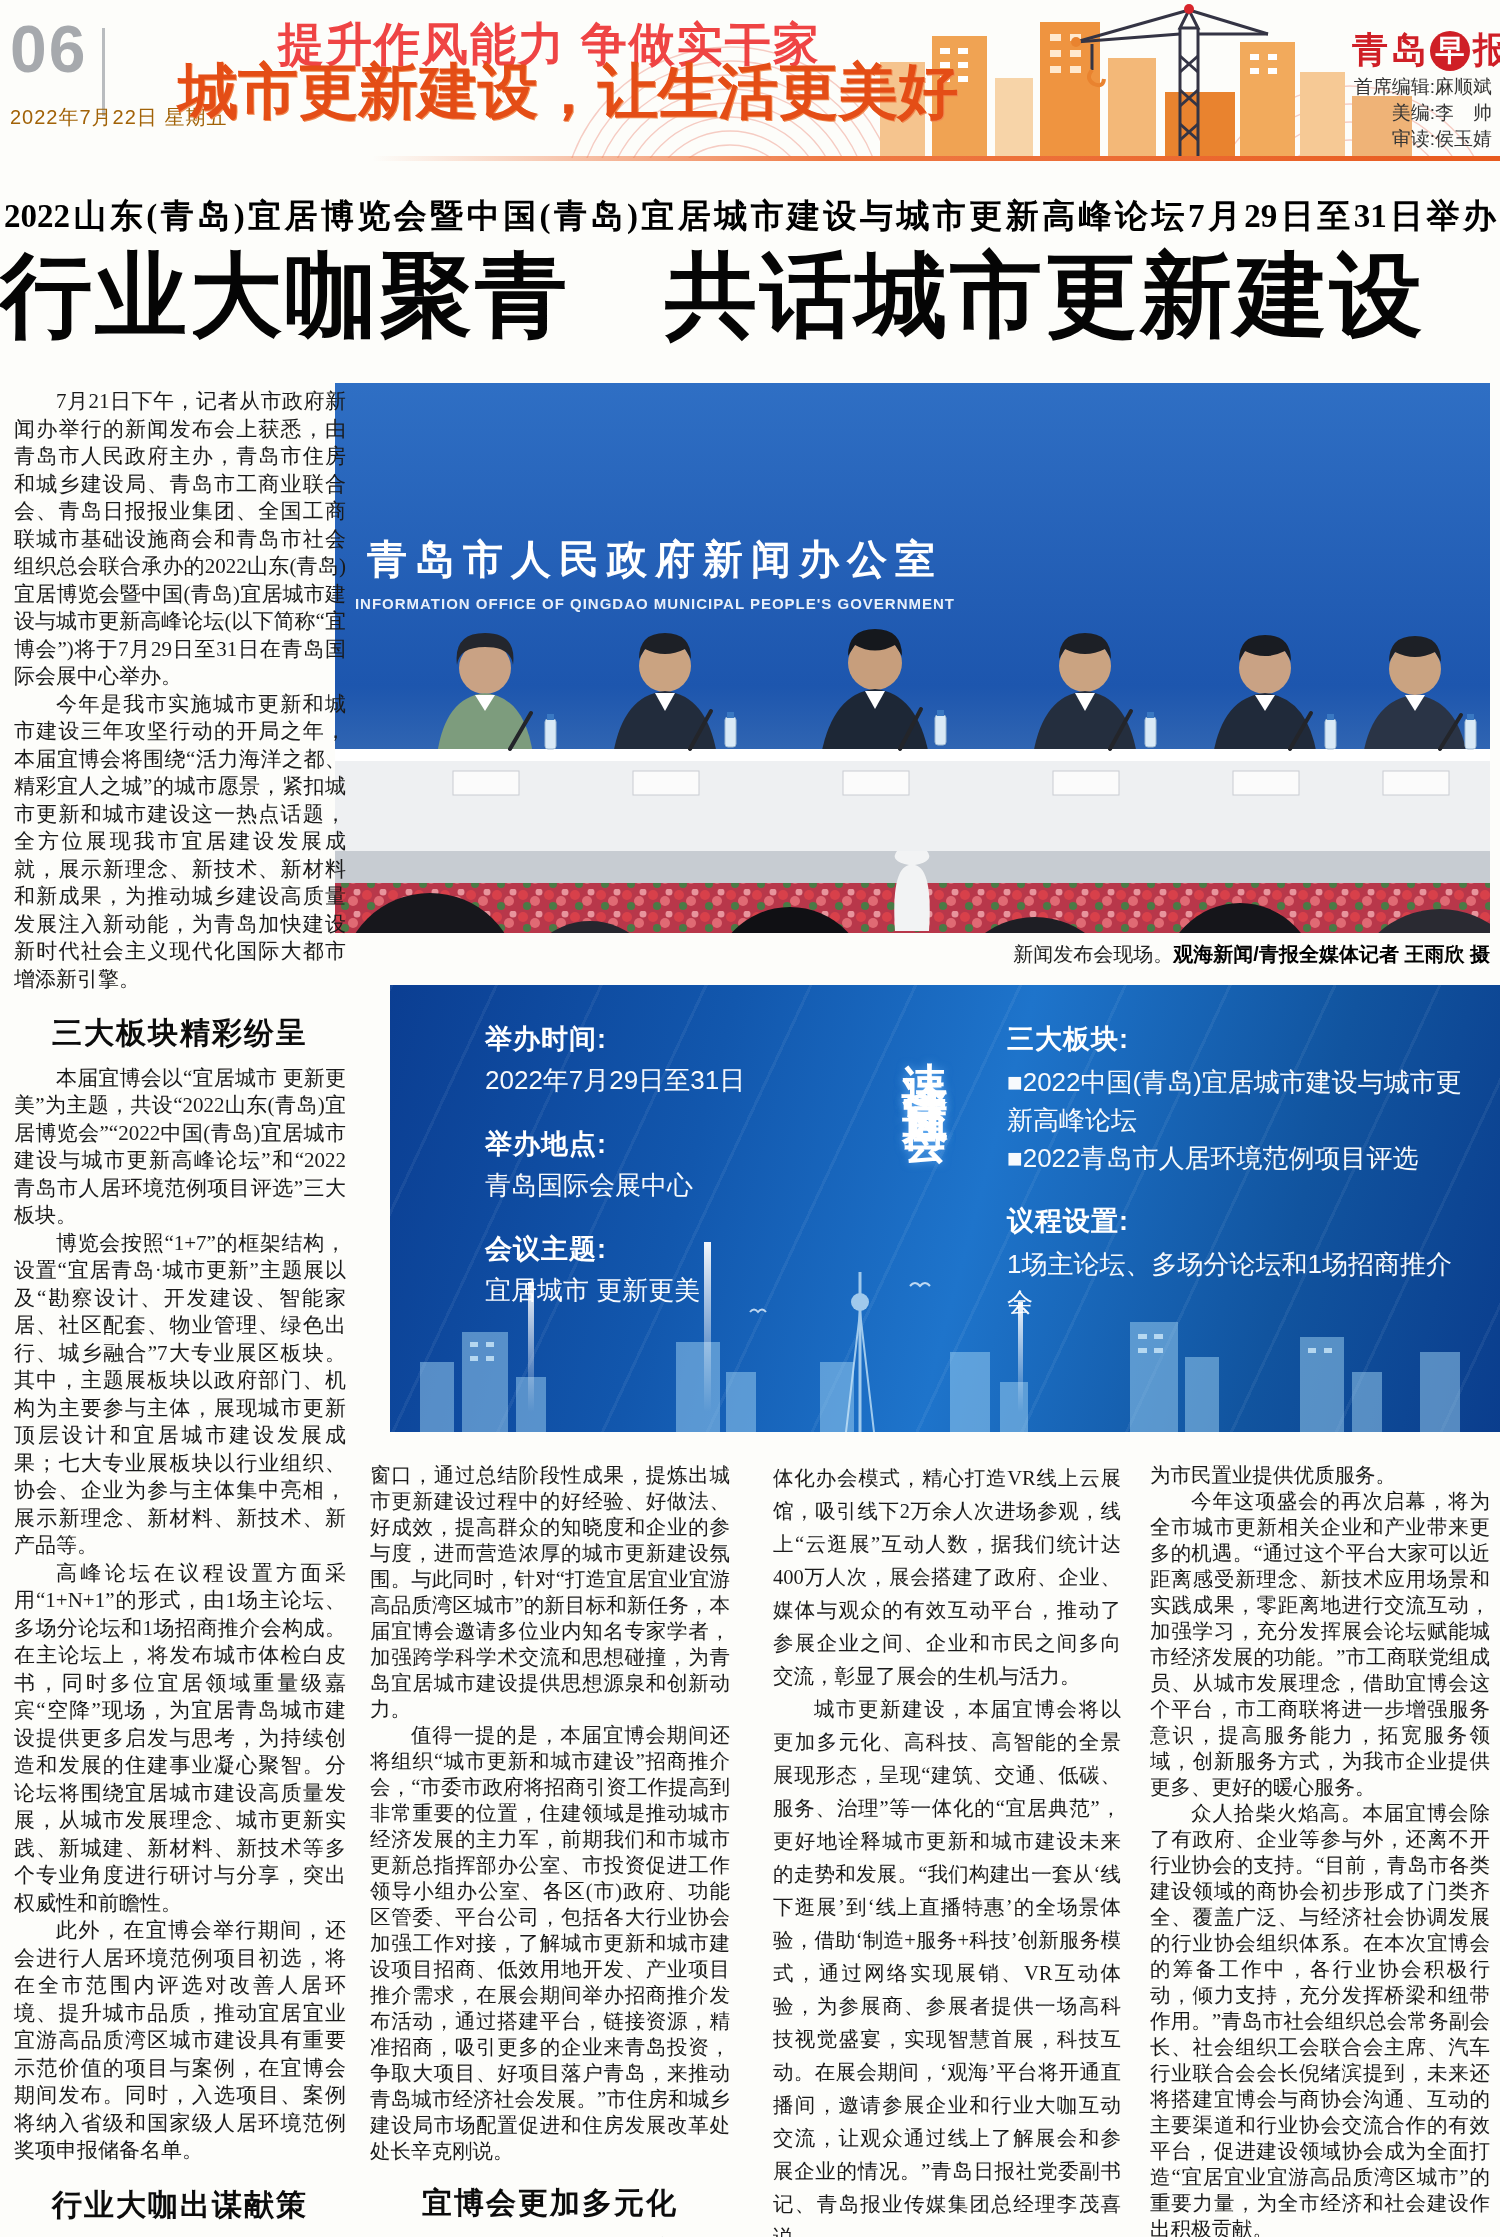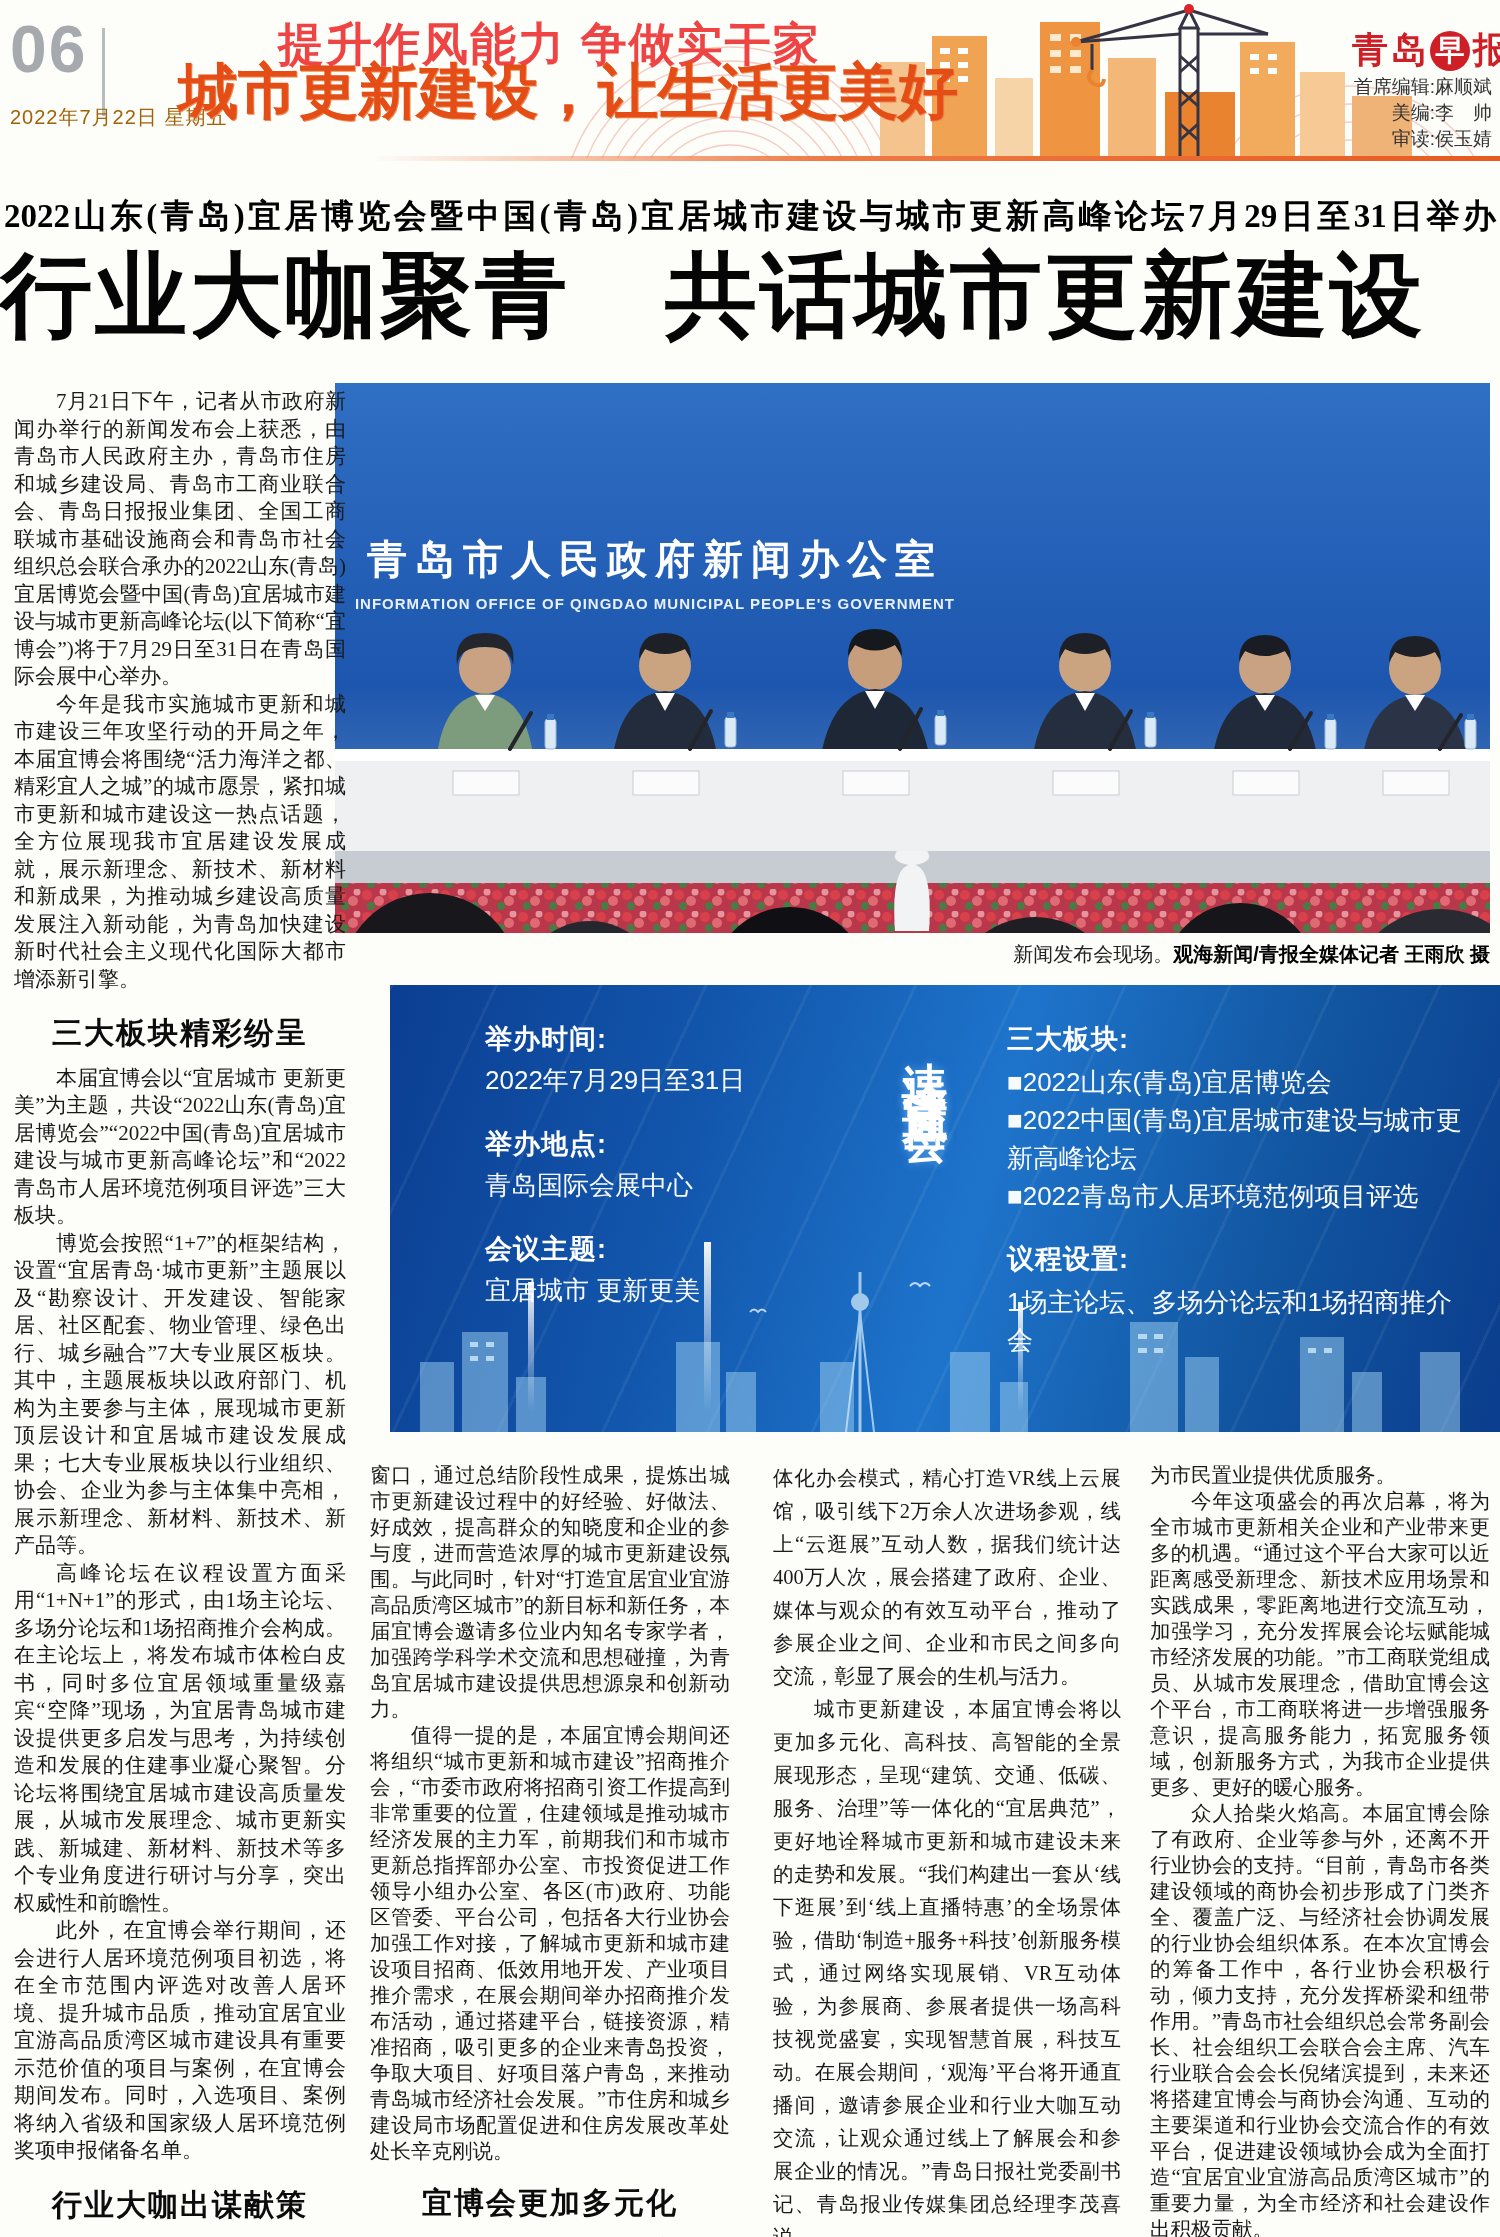--- a/index.html
+++ b/index.html
@@ -325,21 +325,20 @@
       <p class="info-label">举办地点:</p>
       <p class="info-value">青岛国际会展中心</p>
       <p class="info-label">会议主题:</p>
       <p class="info-value">宜居城市 更新更美</p>
     </div>
 
     <div id="info-vertical">速读宜博会</div>
 
     <div id="info-right">
       <p class="info-label">三大板块:</p>
-      <p class="info-line">■2022山东(青岛)宜居博览会</p>
       <p class="info-line">■2022中国(青岛)宜居城市建设与城市更新高峰论坛</p>
       <p class="info-line">■2022青岛市人居环境范例项目评选</p>
       <div class="info-gap"></div>
       <p class="info-label">议程设置:</p>
       <p class="info-line">1场主论坛、多场分论坛和1场招商推介会</p>
     </div>
   </div>
 
   <div id="col1" class="news-col">
       <p class="para">7月21日下午，记者从市政府新闻办举行的新闻发布会上获悉，由青岛市人民政府主办，青岛市住房和城乡建设局、青岛市工商业联合会、青岛日报报业集团、全国工商联城市基础设施商会和青岛市社会组织总会联合承办的2022山东(青岛)宜居博览会暨中国(青岛)宜居城市建设与城市更新高峰论坛(以下简称“宜博会”)将于7月29日至31日在青岛国际会展中心举办。</p>

